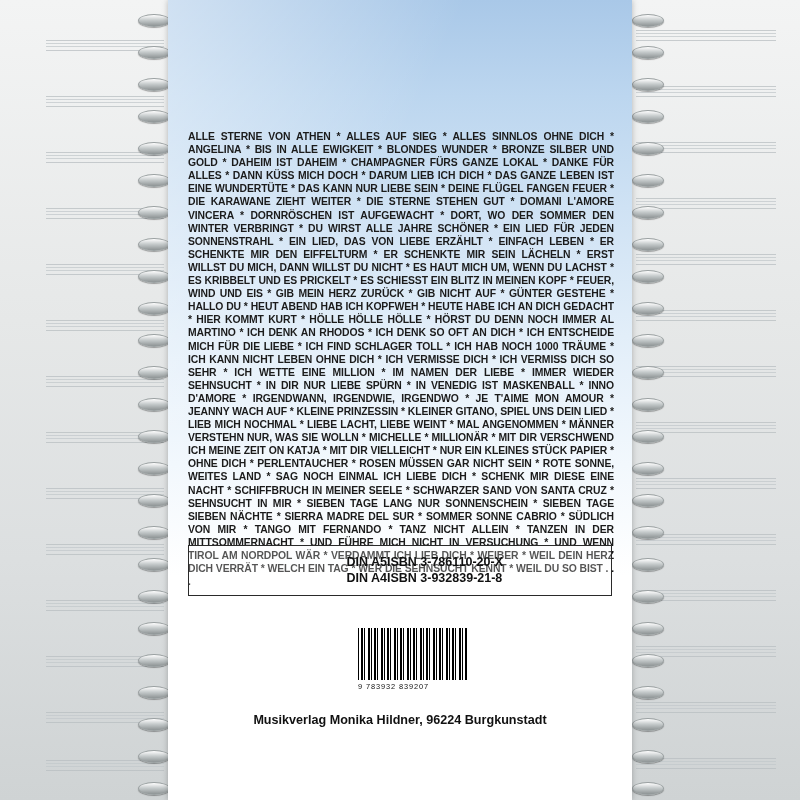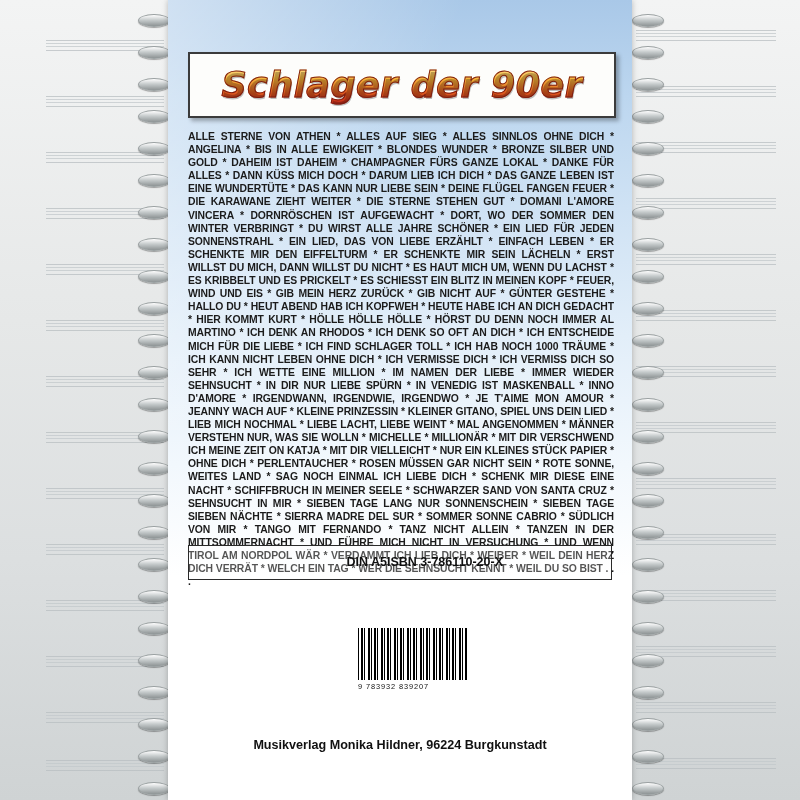--- a/index.html
+++ b/index.html
@@ -201,21 +201,20 @@
   #publisher {
     position: absolute;
     left: 0;
     top: 712px;
     width: 464px;
     text-align: center;
     font-size: 12.6px;
     font-weight: bold;
     color: #111;
     line-height: 17px;
-    margin-top: 25px;
   }
 </style>
 </head>
 <body>
 
 <div id="page">
 
   <div class="side-strip left">
     <div class="stave" style="top:40px"></div>
     <div class="stave" style="top:96px"></div>
@@ -301,34 +300,35 @@
     <div class="ring" style="top:622px"></div>
     <div class="ring" style="top:654px"></div>
     <div class="ring" style="top:686px"></div>
     <div class="ring" style="top:718px"></div>
     <div class="ring" style="top:750px"></div>
     <div class="ring" style="top:782px"></div>
   </div>
 
   <div id="cover">
 
-    <div id="title-banner">
-      <div id="title-text">Schlager der 90er</div>
-    </div>
 
     <div id="song-list">ALLE STERNE VON ATHEN * ALLES AUF SIEG * ALLES SINNLOS OHNE DICH * ANGELINA * BIS IN ALLE EWIGKEIT * BLONDES WUNDER * BRONZE SILBER UND GOLD * DAHEIM IST DAHEIM * CHAMPAGNER FÜRS GANZE LOKAL * DANKE FÜR ALLES * DANN KÜSS MICH DOCH * DARUM LIEB ICH DICH * DAS GANZE LEBEN IST EINE WUNDERTÜTE * DAS KANN NUR LIEBE SEIN * DEINE FLÜGEL FANGEN FEUER * DIE KARAWANE ZIEHT WEITER * DIE STERNE STEHEN GUT * DOMANI L'AMORE VINCERA * DORNRÖSCHEN IST AUFGEWACHT * DORT, WO DER SOMMER DEN WINTER VERBRINGT * DU WIRST ALLE JAHRE SCHÖNER * EIN LIED FÜR JEDEN SONNENSTRAHL * EIN LIED, DAS VON LIEBE ERZÄHLT * EINFACH LEBEN * ER SCHENKTE MIR DEN EIFFELTURM * ER SCHENKTE MIR SEIN LÄCHELN * ERST WILLST DU MICH, DANN WILLST DU NICHT * ES HAUT MICH UM, WENN DU LACHST * ES KRIBBELT UND ES PRICKELT * ES SCHIESST EIN BLITZ IN MEINEN KOPF * FEUER, WIND UND EIS * GIB MEIN HERZ ZURÜCK * GIB NICHT AUF * GÜNTER GESTEHE * HALLO DU * HEUT ABEND HAB ICH KOPFWEH * HEUTE HABE ICH AN DICH GEDACHT * HIER KOMMT KURT * HÖLLE HÖLLE HÖLLE * HÖRST DU DENN NOCH IMMER AL MARTINO * ICH DENK AN RHODOS * ICH DENK SO OFT AN DICH * ICH ENTSCHEIDE MICH FÜR DIE LIEBE * ICH FIND SCHLAGER TOLL * ICH HAB NOCH 1000 TRÄUME * ICH KANN NICHT LEBEN OHNE DICH * ICH VERMISSE DICH * ICH VERMISS DICH SO SEHR * ICH WETTE EINE MILLION * IM NAMEN DER LIEBE * IMMER WIEDER SEHNSUCHT * IN DIR NUR LIEBE SPÜRN * IN VENEDIG IST MASKENBALL * INNO D'AMORE * IRGENDWANN, IRGENDWIE, IRGENDWO * JE T'AIME MON AMOUR * JEANNY WACH AUF * KLEINE PRINZESSIN * KLEINER GITANO, SPIEL UNS DEIN LIED * LIEB MICH NOCHMAL * LIEBE LACHT, LIEBE WEINT * MAL ANGENOMMEN * MÄNNER VERSTEHN NUR, WAS SIE WOLLN * MICHELLE * MILLIONÄR * MIT DIR VERSCHWEND ICH MEINE ZEIT ON KATJA * MIT DIR VIELLEICHT * NUR EIN KLEINES STÜCK PAPIER * OHNE DICH * PERLENTAUCHER * ROSEN MÜSSEN GAR NICHT SEIN * ROTE SONNE, WEITES LAND * SAG NOCH EINMAL ICH LIEBE DICH * SCHENK MIR DIESE EINE NACHT * SCHIFFBRUCH IN MEINER SEELE * SCHWARZER SAND VON SANTA CRUZ * SEHNSUCHT IN MIR * SIEBEN TAGE LANG NUR SONNENSCHEIN * SIEBEN TAGE SIEBEN NÄCHTE * SIERRA MADRE DEL SUR * SOMMER SONNE CABRIO * SÜDLICH VON MIR * TANGO MIT FERNANDO * TANZ NICHT ALLEIN * TANZEN IN DER MITTSOMMERNACHT * UND FÜHRE MICH NICHT IN VERSUCHUNG * UND WENN TIROL AM NORDPOL WÄR * VERDAMMT ICH LIEB DICH * WEIBER * WEIL DEIN HERZ DICH VERRÄT * WELCH EIN TAG * WER DIE SEHNSUCHT KENNT * WEIL DU SO BIST . . .</div>
 
 
     <div id="isbn-box">
       <table>
         <tbody>
           <tr>
             <td class="fmt">DIN A5</td>
             <td class="num">ISBN 3-786110-20-X</td>
           </tr>
+          <tr>
+            <td class="fmt">DIN A4</td>
+            <td class="num">ISBN 3-932839-21-8</td>
+          </tr>
         </tbody>
       </table>
     </div>
 
     <div id="barcode-wrap">
       <div id="barcode"></div>
       <div id="barcode-num">9 783932 839207</div>
     </div>
 
     <div id="publisher">

